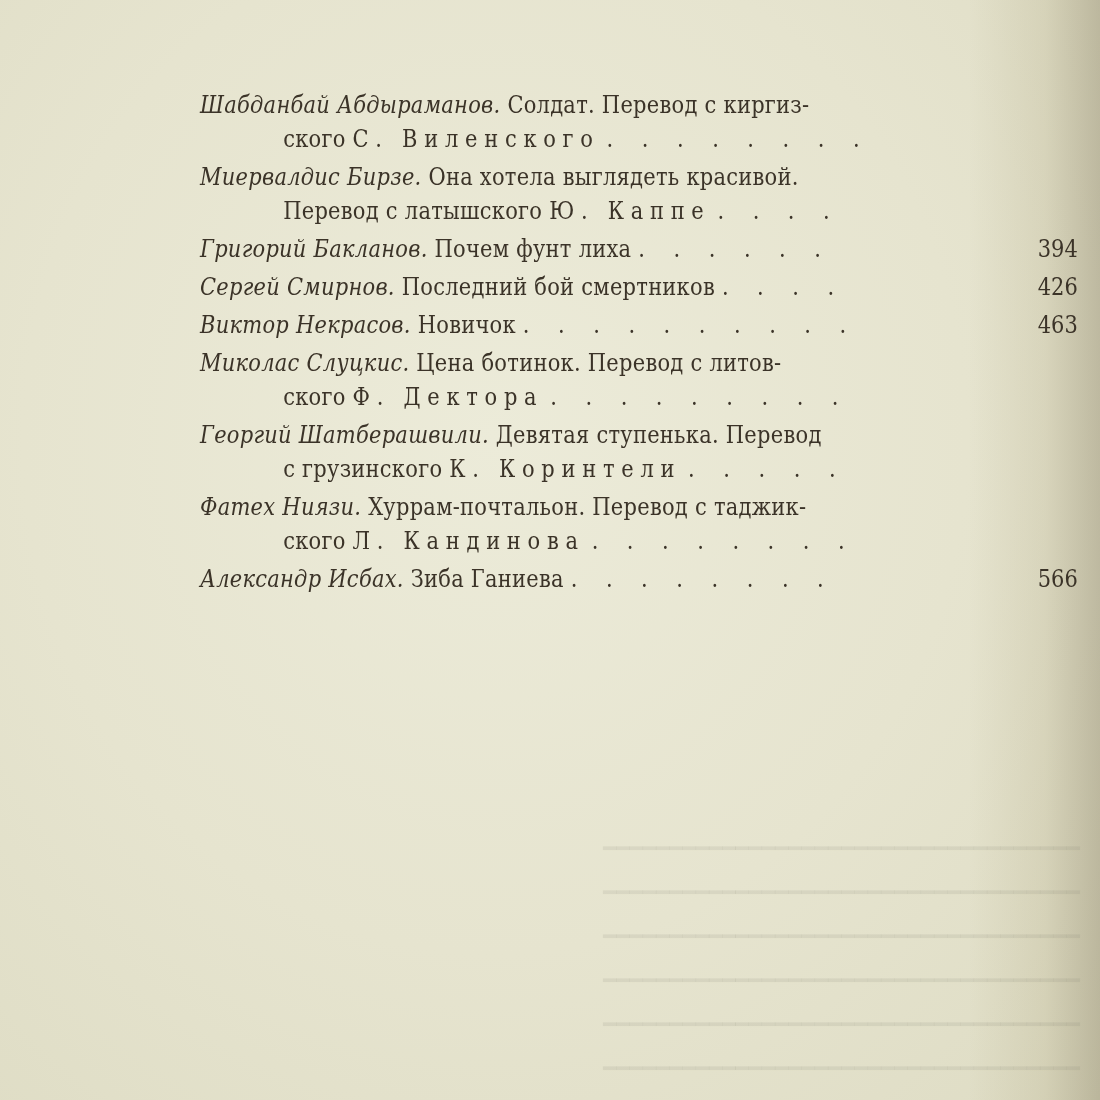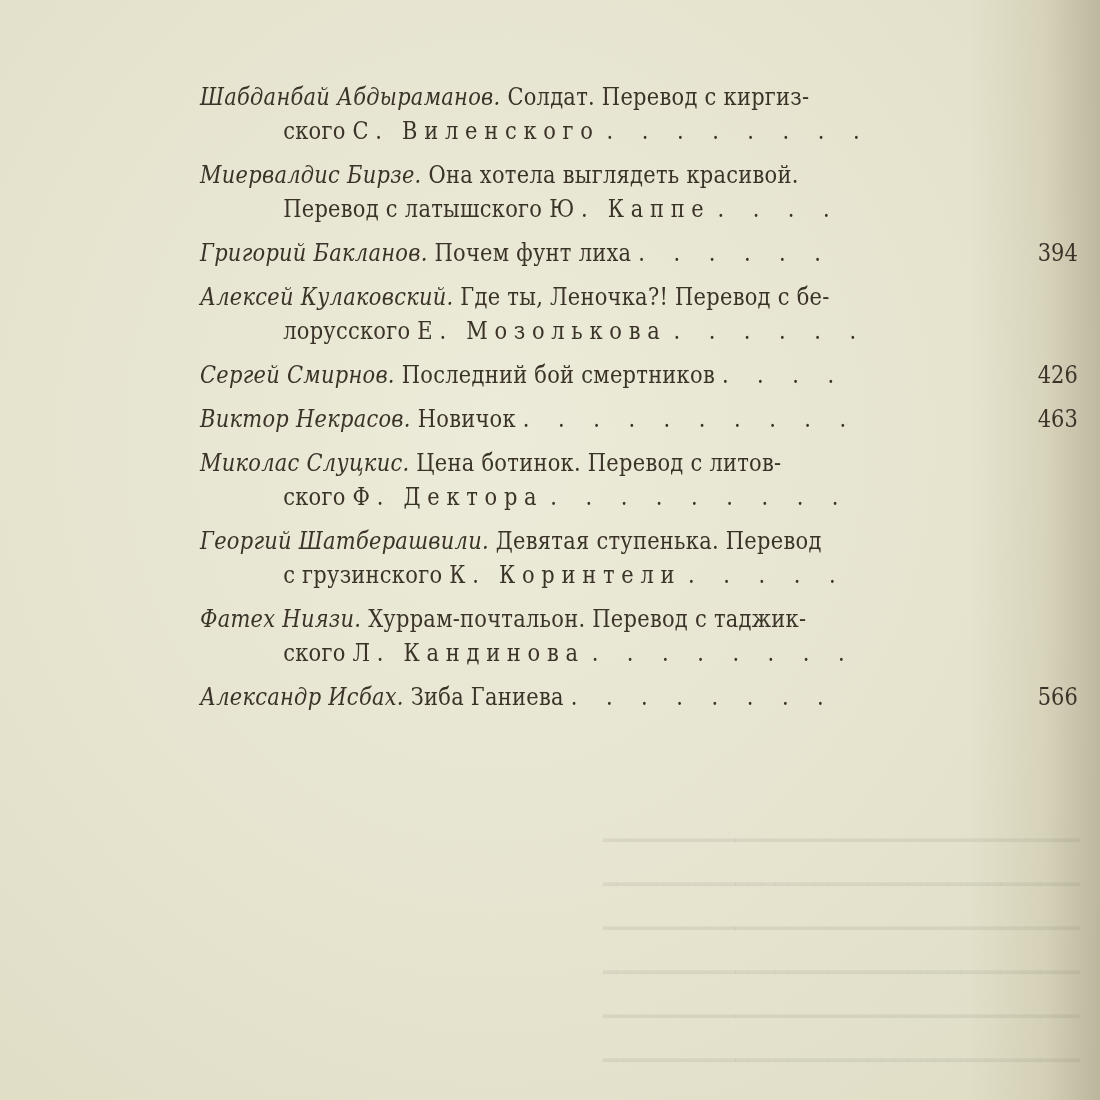--- a/index.html
+++ b/index.html
@@ -12,21 +12,21 @@
       overflow: hidden;
       position: relative;
       background:
         linear-gradient(90deg, rgba(0,0,0,0) 0%, rgba(0,0,0,0) 88%, rgba(160,150,110,0.18) 95%, rgba(120,110,80,0.35) 100%),
         radial-gradient(ellipse at 45% 40%, #ecebd9 0%, #e6e4cf 55%, #dedcc4 100%);
       font-family: "DejaVu Serif", "Liberation Serif", serif;
       color: #3b3328;
     }
     .page {
       position: absolute;
-      left: 0; top: 4px;
+      left: 0; top: 12px;
       width: 1100px; height: 820px;
     }
     .toc {
       position: absolute;
       left: 200px;
       top: 76px;
       width: 878px;
     }
     .entry {
       position: relative;
@@ -40,21 +40,21 @@
       white-space: nowrap;
       letter-spacing: 0.3px;
       transform: scaleX(0.84);
       transform-origin: left center;
       width: 1045px;
     }
     .line.cont {
       padding-left: 99px;
     }
     .entry + .entry {
-      margin-top: 10px;
+      margin-top: 4px;
     }
     .author {
       font-style: italic;
     }
     .spaced {
       letter-spacing: 8px;
     }
     .dots {
       letter-spacing: 13px;
     }
@@ -108,30 +108,20 @@
     </div>
 
     <div class="entry">
       <div class="line">
         <span class="author">Григорий Бакланов.</span><span> Почем фунт лиха</span>
         <span class="dots">. . . . . .</span>
         <span class="pg">394</span>
       </div>
     </div>
 
-    <div class="entry">
-      <div class="line">
-        <span class="author">Алексей Кулаковский.</span><span> Где ты, Леночка?! Перевод с бе-</span>
-      </div>
-      <div class="line cont">
-        <span>лорусского </span><span class="spaced">Е. Мозолькова</span>
-        <span class="dots">. . . . . .</span>
-        
-      </div>
-    </div>
 
     <div class="entry">
       <div class="line">
         <span class="author">Сергей Смирнов.</span><span> Последний бой смертников</span>
         <span class="dots">. . . .</span>
         <span class="pg">426</span>
       </div>
     </div>
 
     <div class="entry">

